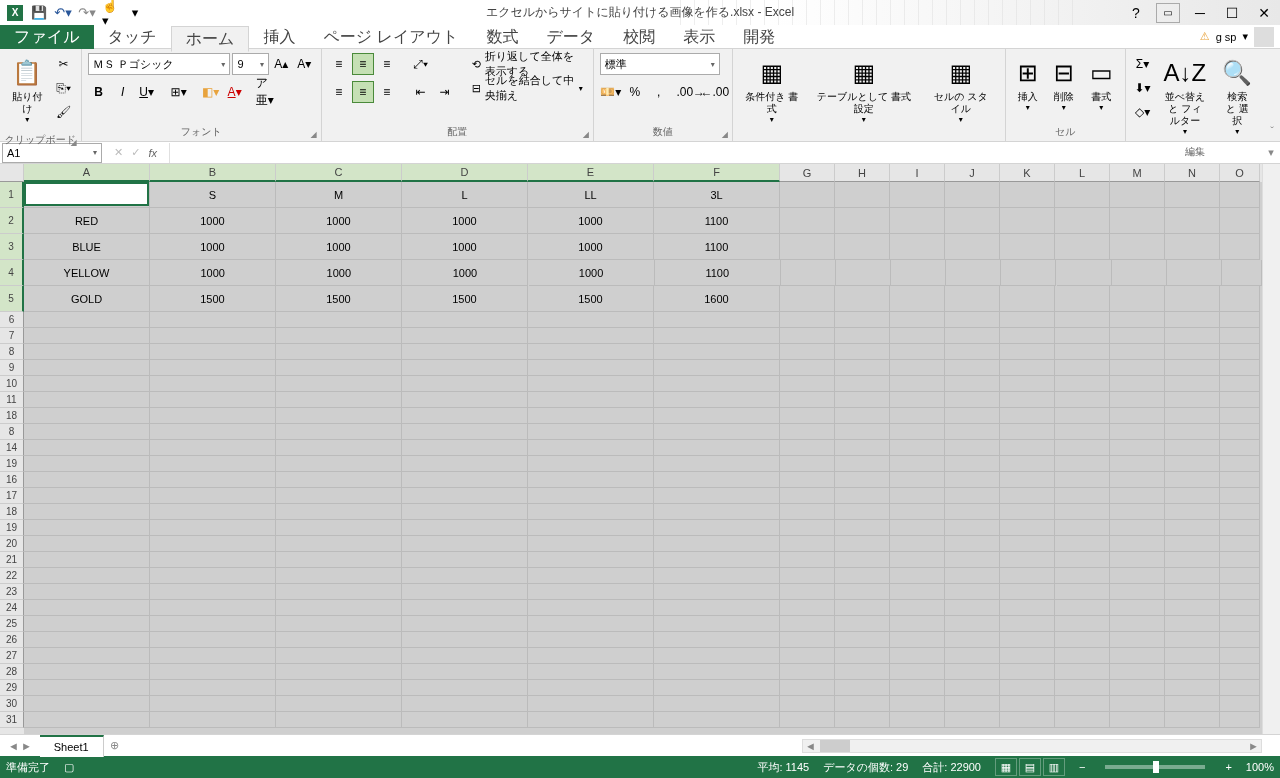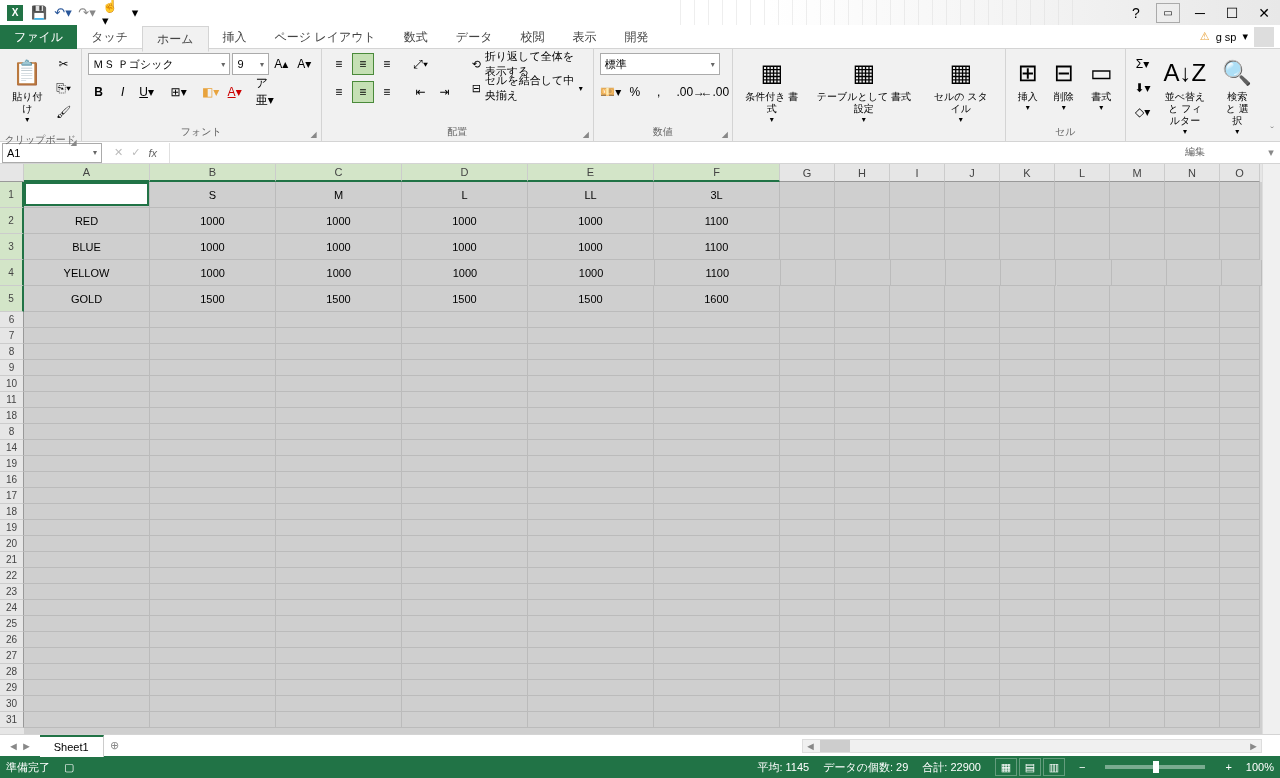--- a/index.html
+++ b/index.html
@@ -10,21 +10,21 @@
 .title-bar-pattern { position: absolute; right: 200px; top: 0; width: 400px; height: 25px; background: repeating-linear-gradient(90deg, #ddd 0, #ddd 1px, transparent 1px, transparent 14px); opacity: 0.5; }
 .qat { display: flex; align-items: center; gap: 6px; padding-left: 6px; }
 .qat .icon { width: 18px; height: 18px; display: flex; align-items: center; justify-content: center; font-size: 13px; cursor: pointer; }
 .excel-icon { background: #217346; color: #fff; font-weight: bold; font-size: 10px; width: 16px; height: 16px; display: flex; align-items: center; justify-content: center; }
 .title-text { position: absolute; left: 50%; transform: translateX(-50%); font-size: 12px; color: #444; }
 .title-right { margin-left: auto; display: flex; align-items: center; gap: 8px; padding-right: 4px; }
 .title-right .icon { width: 24px; height: 20px; display: flex; align-items: center; justify-content: center; font-size: 14px; cursor: pointer; }
 
 
 .ribbon-tabs { height: 24px; background: #fff; display: flex; border-bottom: 1px solid #d4d4d4; }
-.ribbon-tab { padding: 12px 14px; display: flex; align-items: center; font-size: 12px; color: #444; cursor: pointer; }
+.ribbon-tab { padding: 12px 14px; display: flex; align-items: center; font-size: 16px; color: #444; cursor: pointer; }
 .ribbon-tab.file { background: #217346; color: #fff; }
 .ribbon-tab.active { border: 1px solid #d4d4d4; border-bottom: 1px solid #f1f1f1; background: #f1f1f1; position: relative; top: 1px; }
 .ribbon-tabs-right { margin-left: auto; display: flex; align-items: center; gap: 6px; padding-right: 6px; font-size: 11px; }
 
 
 .ribbon { height: 93px; background: #f1f1f1; display: flex; border-bottom: 1px solid #d4d4d4; }
 .ribbon-group { border-right: 1px solid #d4d4d4; display: flex; flex-direction: column; padding: 2px 4px 0; }
 .ribbon-group-body { flex: 1; display: flex; align-items: flex-start; gap: 4px; padding: 2px; }
 .ribbon-group-label { font-size: 10px; color: #666; text-align: center; padding: 2px 0; position: relative; }
 .ribbon-group-label .dlg { position: absolute; right: 0; bottom: 2px; font-size: 8px; color: #888; cursor: pointer; }
@@ -88,20 +88,21 @@
   <div class="qat">
     <span class="icon">
         <span class="excel-icon">X</span>
       </span>
     <span class="icon" style="color:#2a579a">💾</span>
     <span class="icon" style="color:#2a579a">↶▾</span>
     <span class="icon" style="color:#888">↷▾</span>
     <span class="icon">☝▾</span>
     <span class="icon">▾</span>
   </div>
+  <div class="title-text">エクセルからサイトに貼り付ける画像を作る.xlsx - Excel</div>
   <div class="title-right">
     <span class="icon">?</span>
     <span class="icon" style="border:1px solid #aaa;font-size:10px">▭</span>
     <span class="icon">─</span>
     <span class="icon">☐</span>
     <span class="icon">✕</span>
   </div>
 </div>
 
 <div class="ribbon-tabs">

